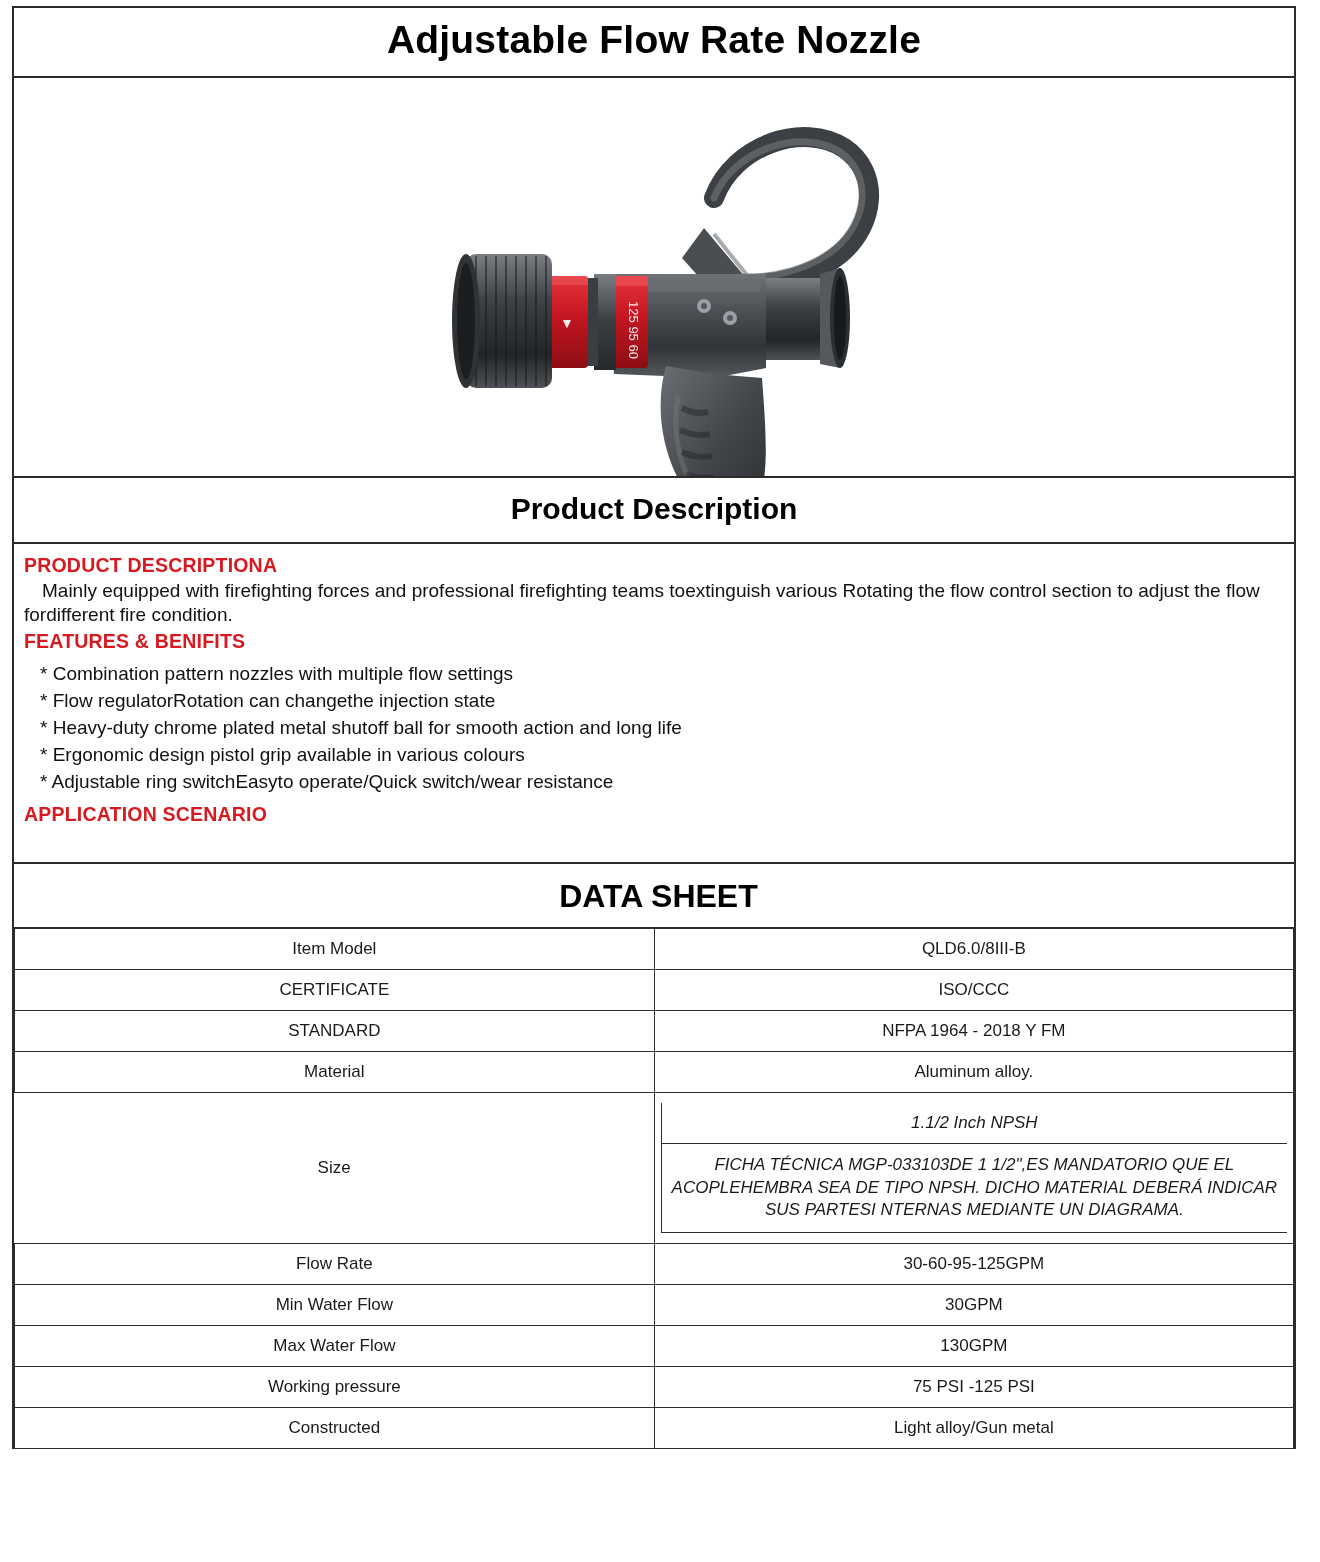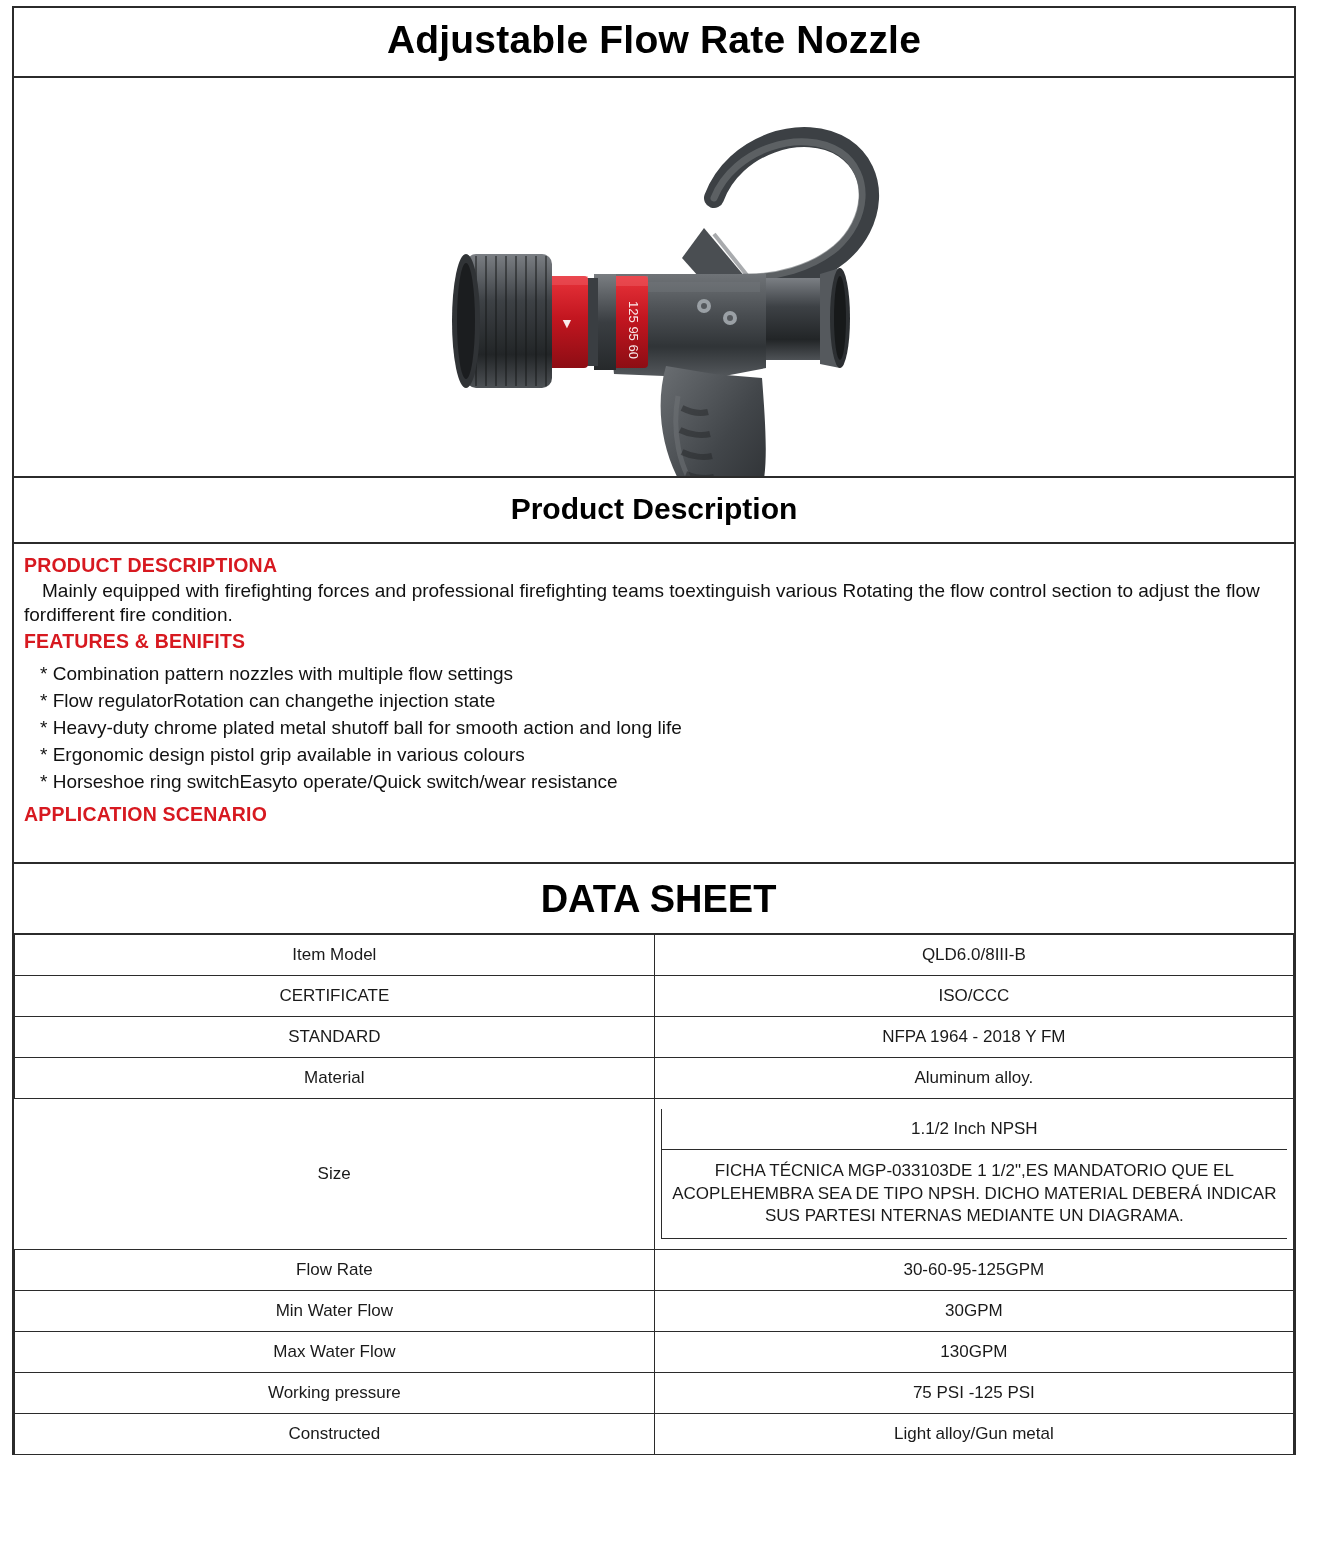--- a/index.html
+++ b/index.html
@@ -92,21 +92,21 @@
     line-height: 1.3;
     margin: 4px 0 0 10px;
   }
   .datasheet-head {
     text-align: center;
     padding: 14px 0 12px 0;
     border-bottom: 2px solid #2b2b2b;
   }
   .datasheet-head h2 {
     margin: 0;
-    font-size: 38px;
+    font-size: 32px;
     font-weight: bold;
     color: #000;
     padding-left: 9px;
   }
   table.spec {
     width: 100%;
     border-collapse: collapse;
     table-layout: fixed;
   }
   table.spec td {
@@ -119,21 +119,21 @@
     vertical-align: middle;
   }
   table.spec tr:first-child td { border-top: none; }
   td.label { width: 49%; border-left: none; }
   td.value { border-right: none; }
   .size-note {
     font-size: 16.5px;
     line-height: 1.32;
     padding: 12px 16px;
   }
-  td.nested { padding: 0; border: none; }
+  td.nested { padding: 0; border: none; font-style: italic; }
   table.inner {
     width: 100%;
     border-collapse: collapse;
     table-layout: fixed;
   }
   table.inner td {
     border: 1.5px solid #2b2b2b;
     border-right: none;
     border-top: none;
     text-align: center;
@@ -263,21 +263,21 @@
     <div class="desc-band">
       <div class="red-head">PRODUCT DESCRIPTIONA</div>
       <p class="para">Mainly equipped with firefighting forces and professional firefighting teams toextinguish various Rotating the flow control section to adjust the flow fordifferent fire condition.</p>
 
       <div class="red-head">FEATURES &amp; BENIFITS</div>
       <ul class="bullets">
         <li>* Combination pattern nozzles with multiple flow settings</li>
         <li>* Flow regulatorRotation can changethe injection state</li>
         <li>* Heavy-duty chrome plated metal shutoff ball for smooth action and long life</li>
         <li>* Ergonomic design pistol grip available in various colours</li>
-        <li>* Horseshoe ring switchEasyto operate/Quick switch/wear resistance</li>
+        <li>* Adjustable ring switchEasyto operate/Quick switch/wear resistance</li>
       </ul>
 
       <div class="red-head">APPLICATION SCENARIO</div>
     </div>
 
     <div class="datasheet-head">
       <h2>DATA SHEET</h2>
     </div>
 
     <table class="spec">

